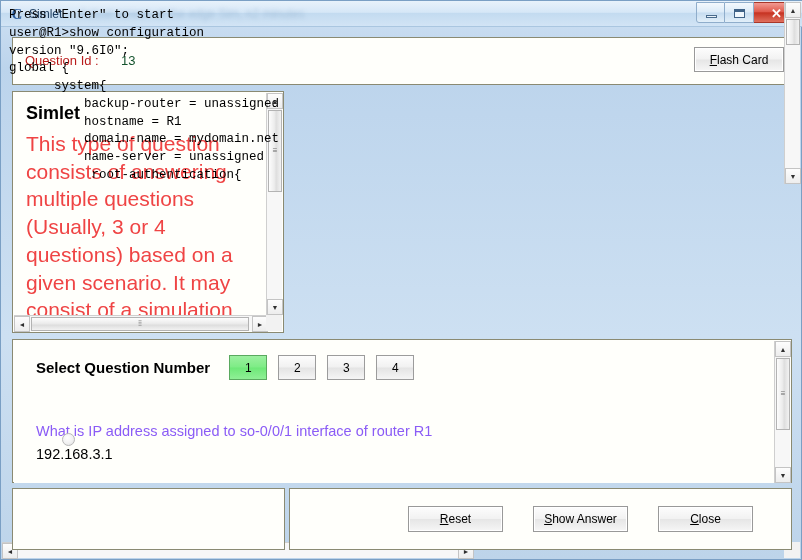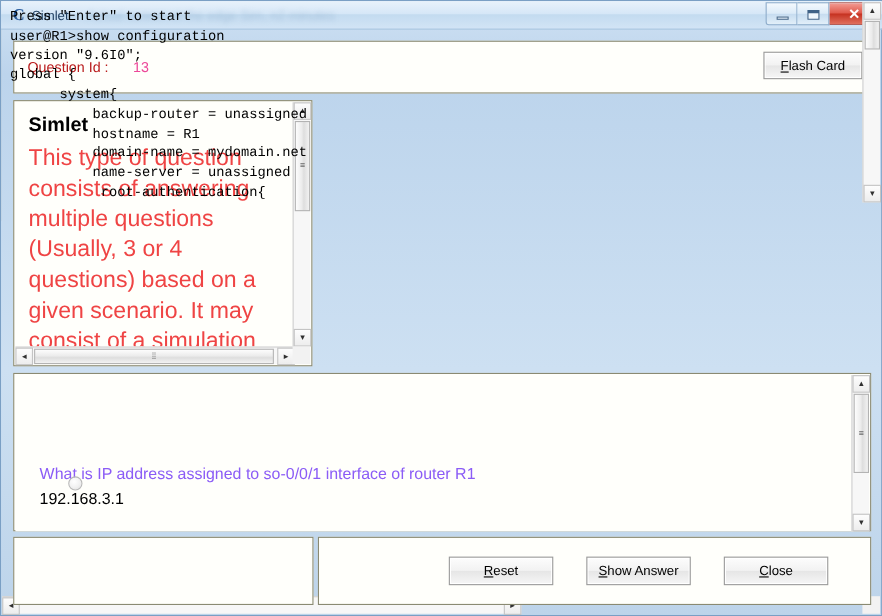--- a/index.html
+++ b/index.html
@@ -108,21 +108,21 @@
   #questionid-panel {
     left: 11px; top: 36px;
     width: 780px; height: 48px;
   }
   .qid-label {
     position: absolute; left: 12px; top: 15px;
     font-size: 13px; color: #b91c1c;
   }
   .qid-value {
     position: absolute; left: 108px; top: 15px;
-    font-size: 13px; color: #ec4899; text-align: center;
+    font-size: 13px; color: #14532d; text-align: center;
   }
 
   
   .btn {
     border: 1px solid #999;
     background: linear-gradient(to bottom, #fdfdfd 0%, #f2f2f2 48%, #e6e6e6 52%, #f6f6f6 100%);
     font-size: 12px; color: #000;
     font-family: "Liberation Sans", sans-serif;
     cursor: default;
     display: flex; align-items: center; justify-content: center;
@@ -387,20 +387,27 @@
       <div class="sb-arrow h" style="left:0;top:0;">◄</div>
       <div class="sb-arrow h" style="right:0;top:0;">►</div>
     </div>
     <div class="inner-corner"></div>
   </div>
 
 
   <div class="panel" id="question-panel">
     <div class="q-scrollarea">
 
+      <div class="q-select-row">
+        <span class="q-select-label">Select Question Number</span>
+        <div class="qnum-btn selected">1</div>
+        <div class="qnum-btn">2</div>
+        <div class="qnum-btn">3</div>
+        <div class="qnum-btn">4</div>
+      </div>
 
       <div class="q-text">What is IP address assigned to so-0/0/1 interface of router R1</div>
 
       <div class="radio-row r0">
         <span class="radio-mark"></span>
         <span class="radio-label">192.168.3.1</span>
       </div>
 
     </div>
 

